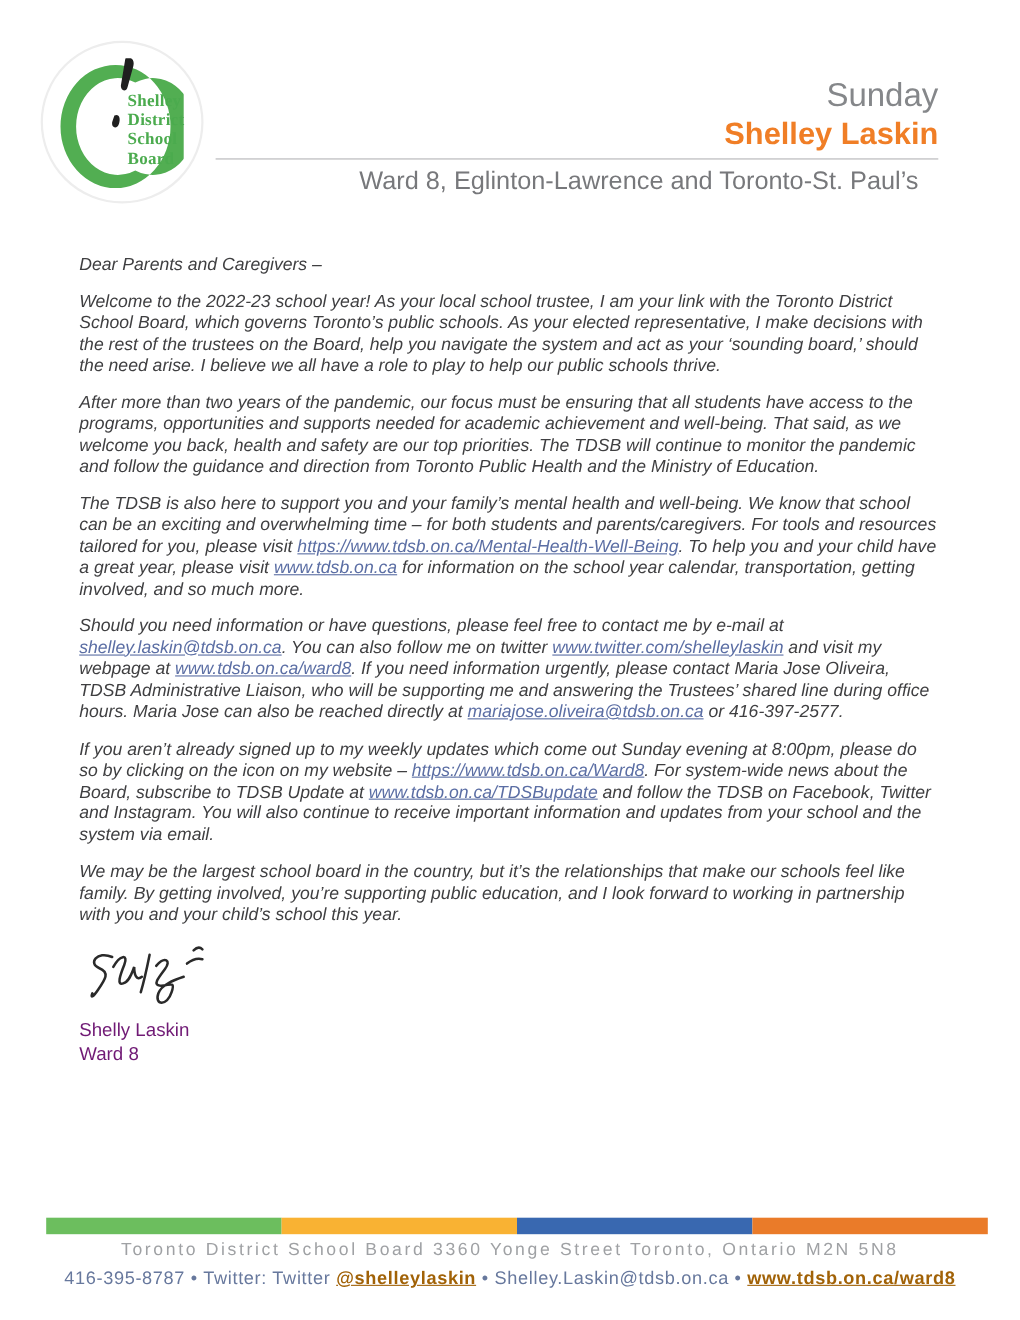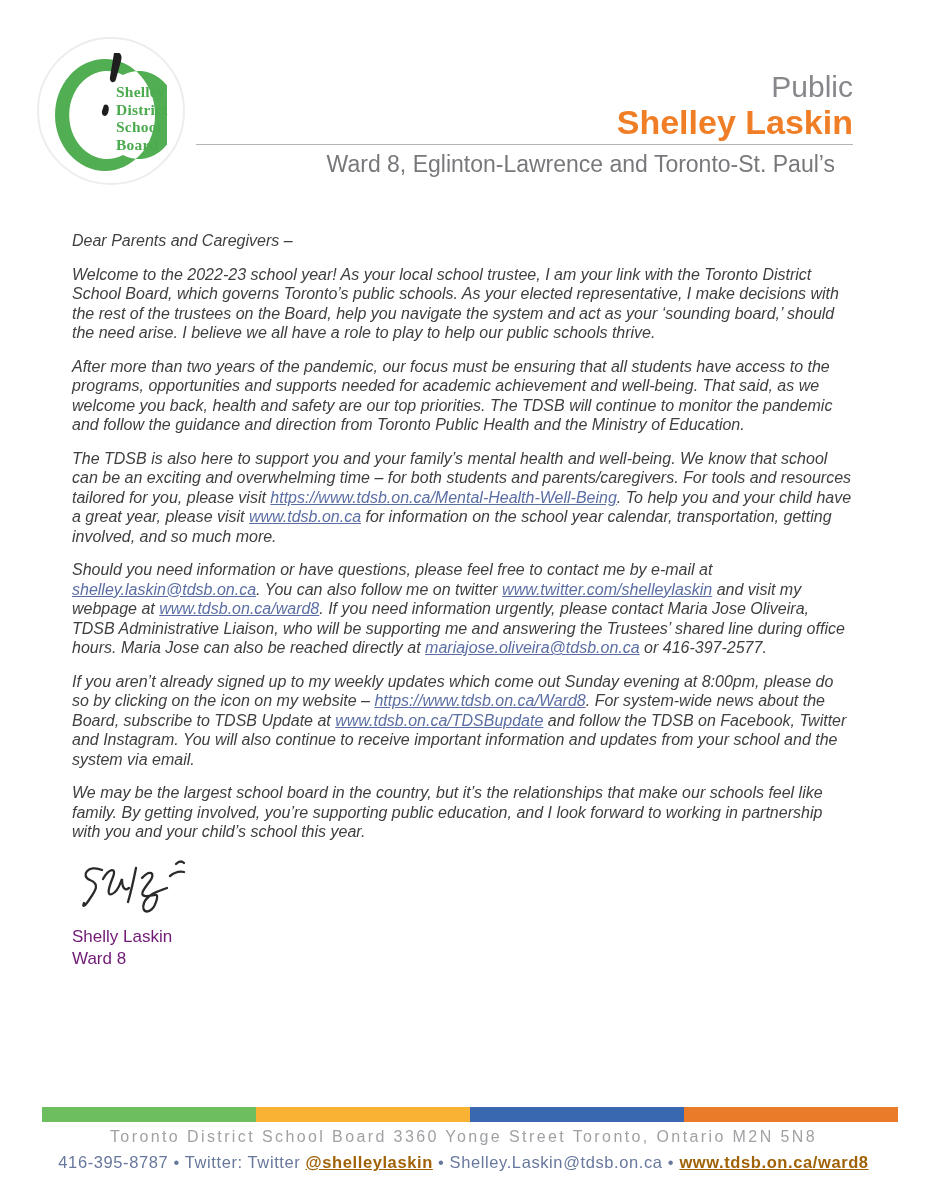--- a/index.html
+++ b/index.html
@@ -20,21 +20,21 @@
   }
   .apple-svg{position:absolute;left:8px;top:14px;}
   .logo-text{
     position:absolute;left:77px;top:44px;
     font-family:"Liberation Serif", serif;
     font-weight:bold;color:#4bab4e;
     font-size:15.5px;line-height:17.5px;letter-spacing:.2px;
   }
   .hdr-text{position:absolute;right:74px;top:70px;text-align:right;}
   .hdr-role{font-size:30px;line-height:33px;color:#85878a;}
-  .hdr-name{font-size:34px;line-height:38px;font-weight:bold;color:#F07E26;}
+  .hdr-name{font-size:28px;line-height:38px;font-weight:bold;color:#F07E26;}
   .hdr-rule{position:absolute;left:196px;right:74px;top:144px;height:1px;background:#b4b4b6;}
   .hdr-ward{position:absolute;right:92px;top:151px;font-size:23px;color:#77787b;}
 
   
   .letter{
     position:absolute;left:72px;top:231px;width:782px;
     color:#3f3f41;font-size:16px;line-height:1.22;
   }
   .letter p{margin:0 0 14px 0;font-style:italic;}
   a.link{color:#5b6ea4;text-decoration:underline;cursor:pointer;}
@@ -74,21 +74,21 @@
     </svg>
     <div class="logo-text">
       <div>Shelley</div>
       <div>District</div>
       <div>School</div>
       <div>Board</div>
     </div>
   </div>
 
   <div class="hdr-text">
-    <div class="hdr-role">Public</div>
+    <div class="hdr-role">Sunday</div>
     <div class="hdr-name">Shelley Laskin</div>
   </div>
   <div class="hdr-rule"></div>
   <div class="hdr-ward">Ward 8, Eglinton-Lawrence and Toronto-St. Paul’s</div>
 
   <div class="letter">
     <p>Dear Parents and Caregivers –</p>
     <p><span>Welcome to the 2022-23 school year! As your local school trustee, I am your link with the Toronto District School Board, which governs Toronto’s public schools. As your elected representative, I make decisions with the rest of the trustees on the Board, help you navigate the system and act as your ‘sounding board,’ should the need arise. I believe we all have a role to play to help our public schools thrive.</span></p>
     <p><span>After more than two years of the pandemic, our focus must be ensuring that all students have access to the programs, opportunities and supports needed for academic achievement and well-being. That said, as we welcome you back, health and safety are our top priorities. The TDSB will continue to monitor the pandemic and follow the guidance and direction from Toronto Public Health and the Ministry of Education.</span></p>
     <p><span>The TDSB is also here to support you and your family’s mental health and well-being. We know that school can be an exciting and overwhelming time – for both students and parents/caregivers. For tools and resources tailored for you, please visit </span><a class="link" href="#">https://www.tdsb.on.ca/Mental-Health-Well-Being</a><span>. To help you and your child have a great year, please visit </span><a class="link" href="#">www.tdsb.on.ca</a><span> for information on the school year calendar, transportation, getting involved, and so much more.</span></p>

